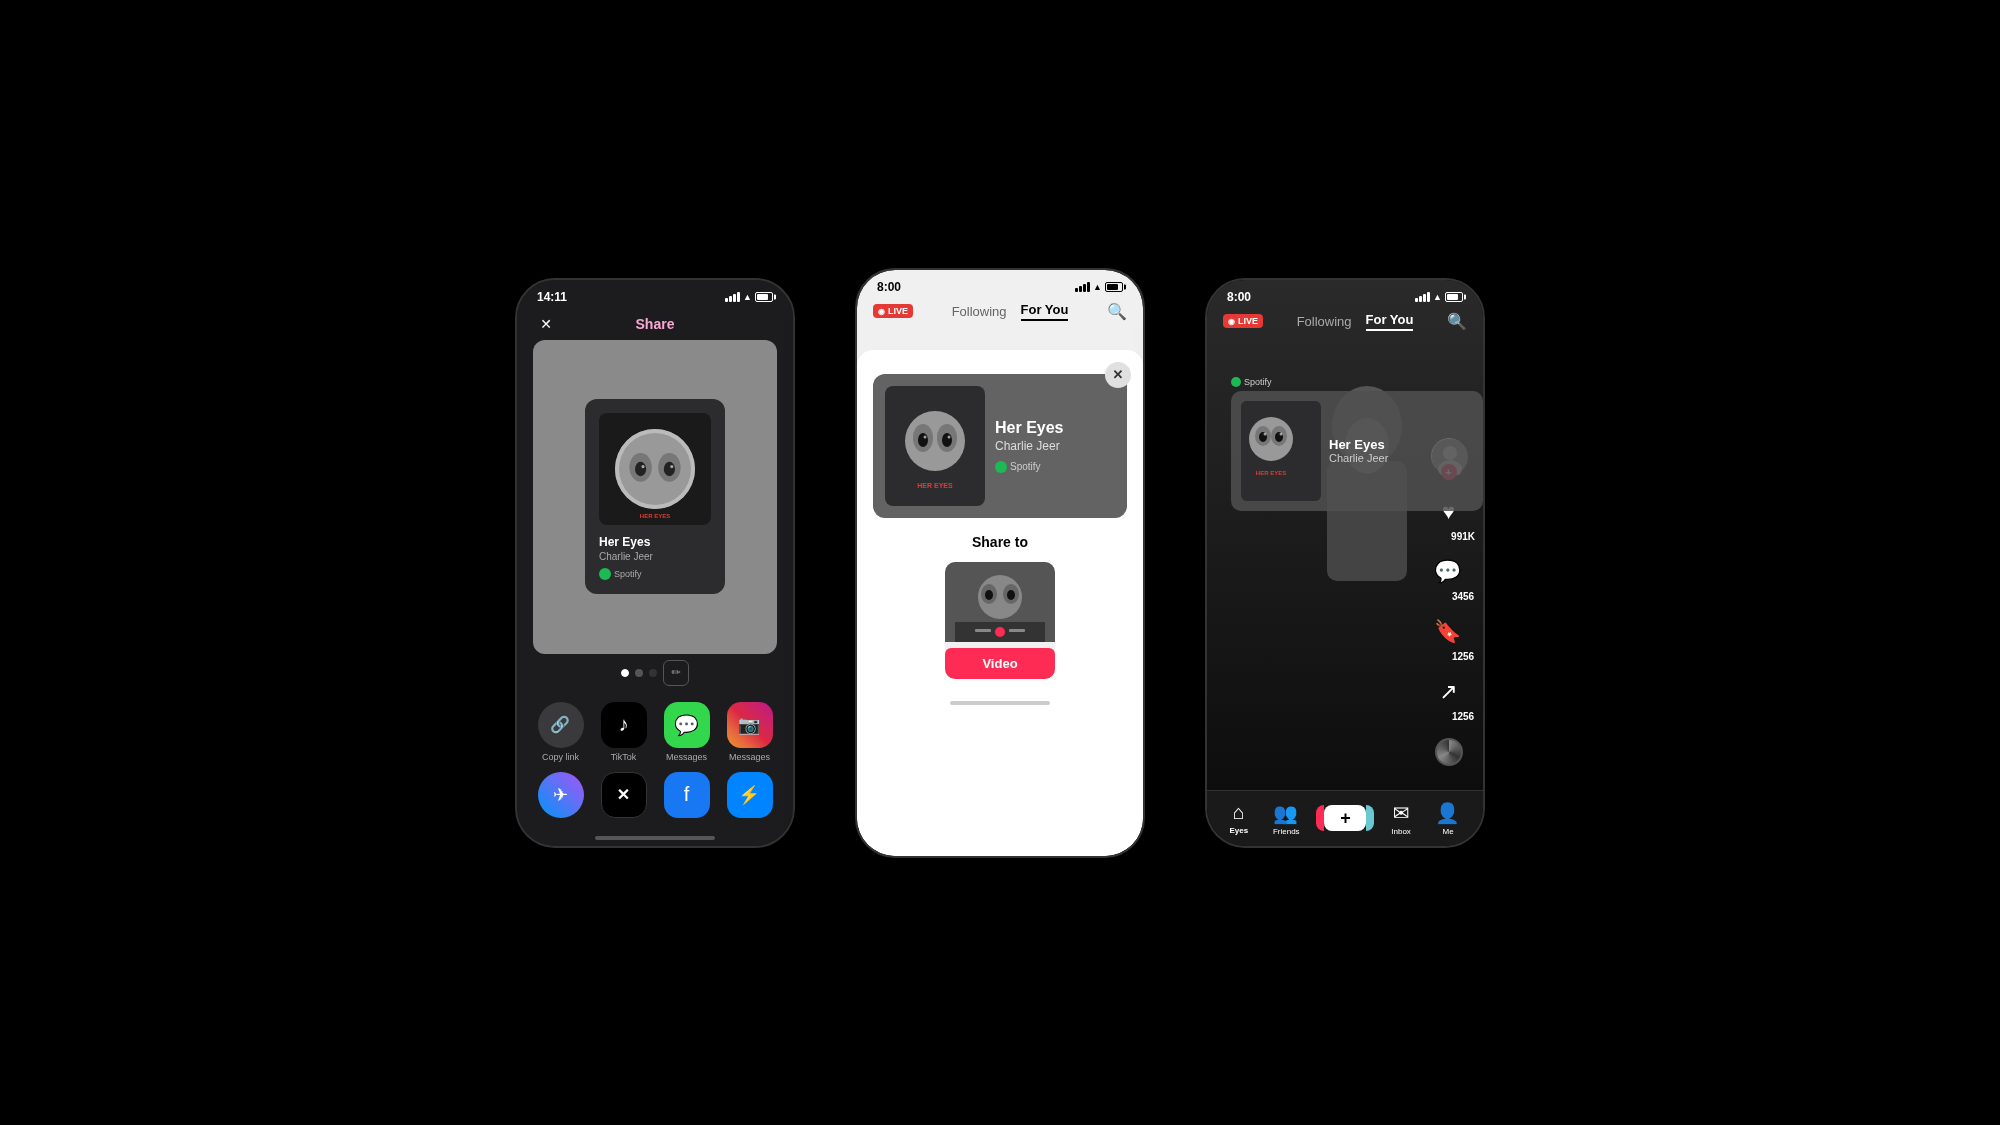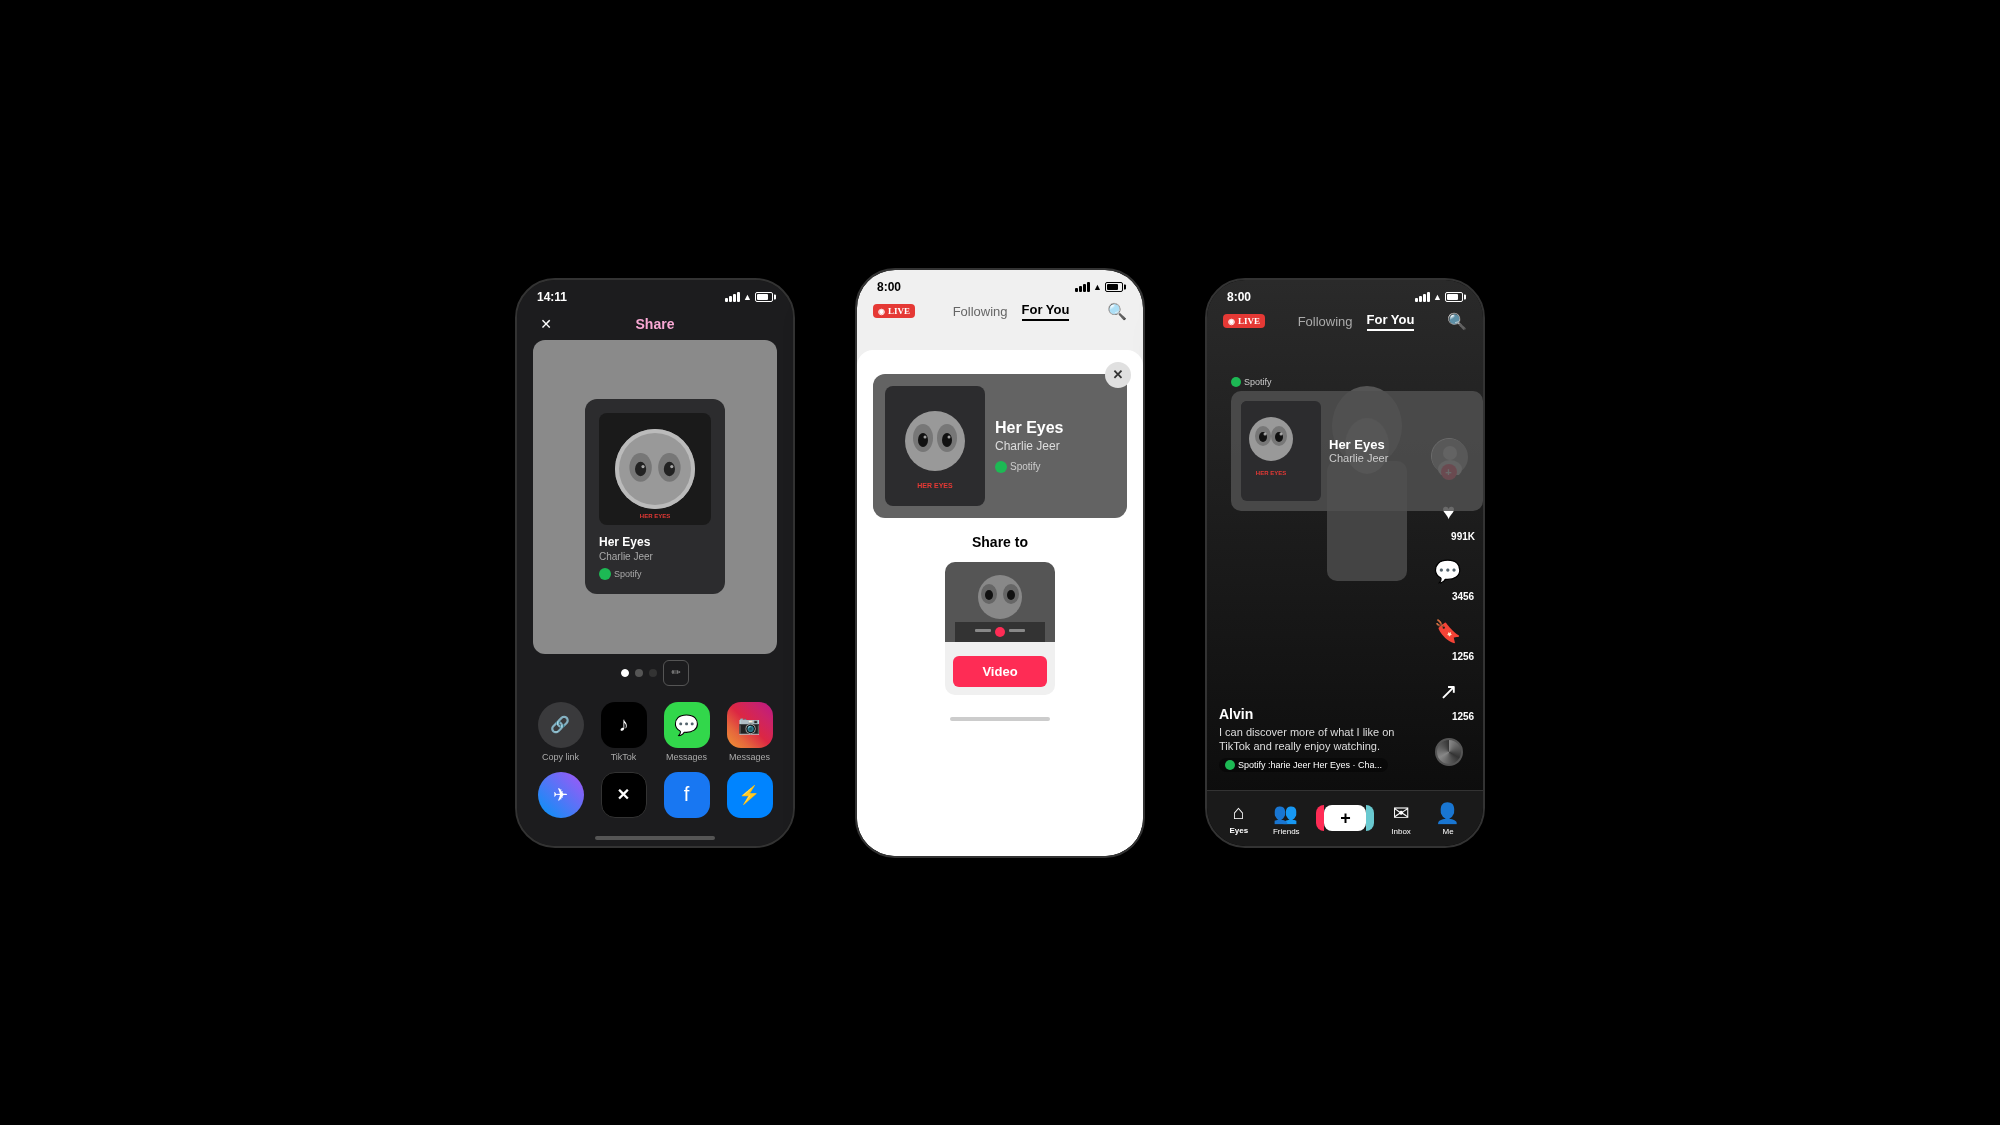--- a/index.html
+++ b/index.html
@@ -246,21 +246,21 @@
       display: flex;
       align-items: center;
       justify-content: space-between;
       padding: 4px 16px 8px;
     }
     .live-badge {
       display: flex; align-items: center; gap: 3px;
       background: #e53935; border-radius: 4px;
       padding: 2px 5px;
     }
-    .live-badge-text { color: #fff; font-size: 9px; font-weight: 700; font-family: Liberation Serif, serif; }
+    .live-badge-text { color: #fff; font-size: 9px; font-weight: 700; }
 
     .nav-tabs { display: flex; gap: 14px; align-items: center; }
     .nav-tab { font-size: 13px; color: #666; font-weight: 500; }
     .nav-tab.active { color: #000; font-weight: 700; border-bottom: 2px solid #000; padding-bottom: 2px; }
 
     .search-icon-btn { font-size: 16px; color: #000; }
 
     
     .modal-sheet {
       position: absolute;
@@ -345,21 +345,21 @@
       border-radius: 6px;
       color: #fff;
       font-size: 13px;
       font-weight: 600;
       text-align: center;
       cursor: pointer;
       margin-top: 6px;
     }
 
     .share-option-wrapper {
-      padding: 8px;
+      padding: 0;
       border-radius: 10px;
     }
 
     .home-indicator2 {
       width: 100px; height: 4px;
       background: #ccc;
       border-radius: 2px;
       margin: 8px auto 0;
     }
 
@@ -954,28 +954,20 @@
         </div>
 
         <div class="action-btn">
           <div class="action-icon">↗</div>
           <span class="action-count">1256</span>
         </div>
 
         <div class="disc" style="position:relative;right:auto;bottom:auto;margin-top:4px;"></div>
       </div>
 
-      <div class="feed-bottom-info">
-        <div class="feed-username">Alvin</div>
-        <div class="feed-desc">I can discover more of what I like on TikTok and really enjoy watching.</div>
-        <div class="feed-spotify">
-          <div class="spotify-logo" style="width:10px;height:10px;"></div>
-          <span style="font-size:9px;color:#fff;">Spotify  :harie Jeer  Her Eyes · Cha...</span>
-        </div>
-      </div>
 
       <div class="bottom-nav" style="position:absolute;bottom:0;left:0;right:0;z-index:10;">
         <div class="nav-item active">
           <span class="nav-item-icon">⌂</span>
           <span class="nav-item-label">Eyes</span>
         </div>
         <div class="nav-item">
           <span class="nav-item-icon">👥</span>
           <span class="nav-item-label">Friends</span>
         </div>

